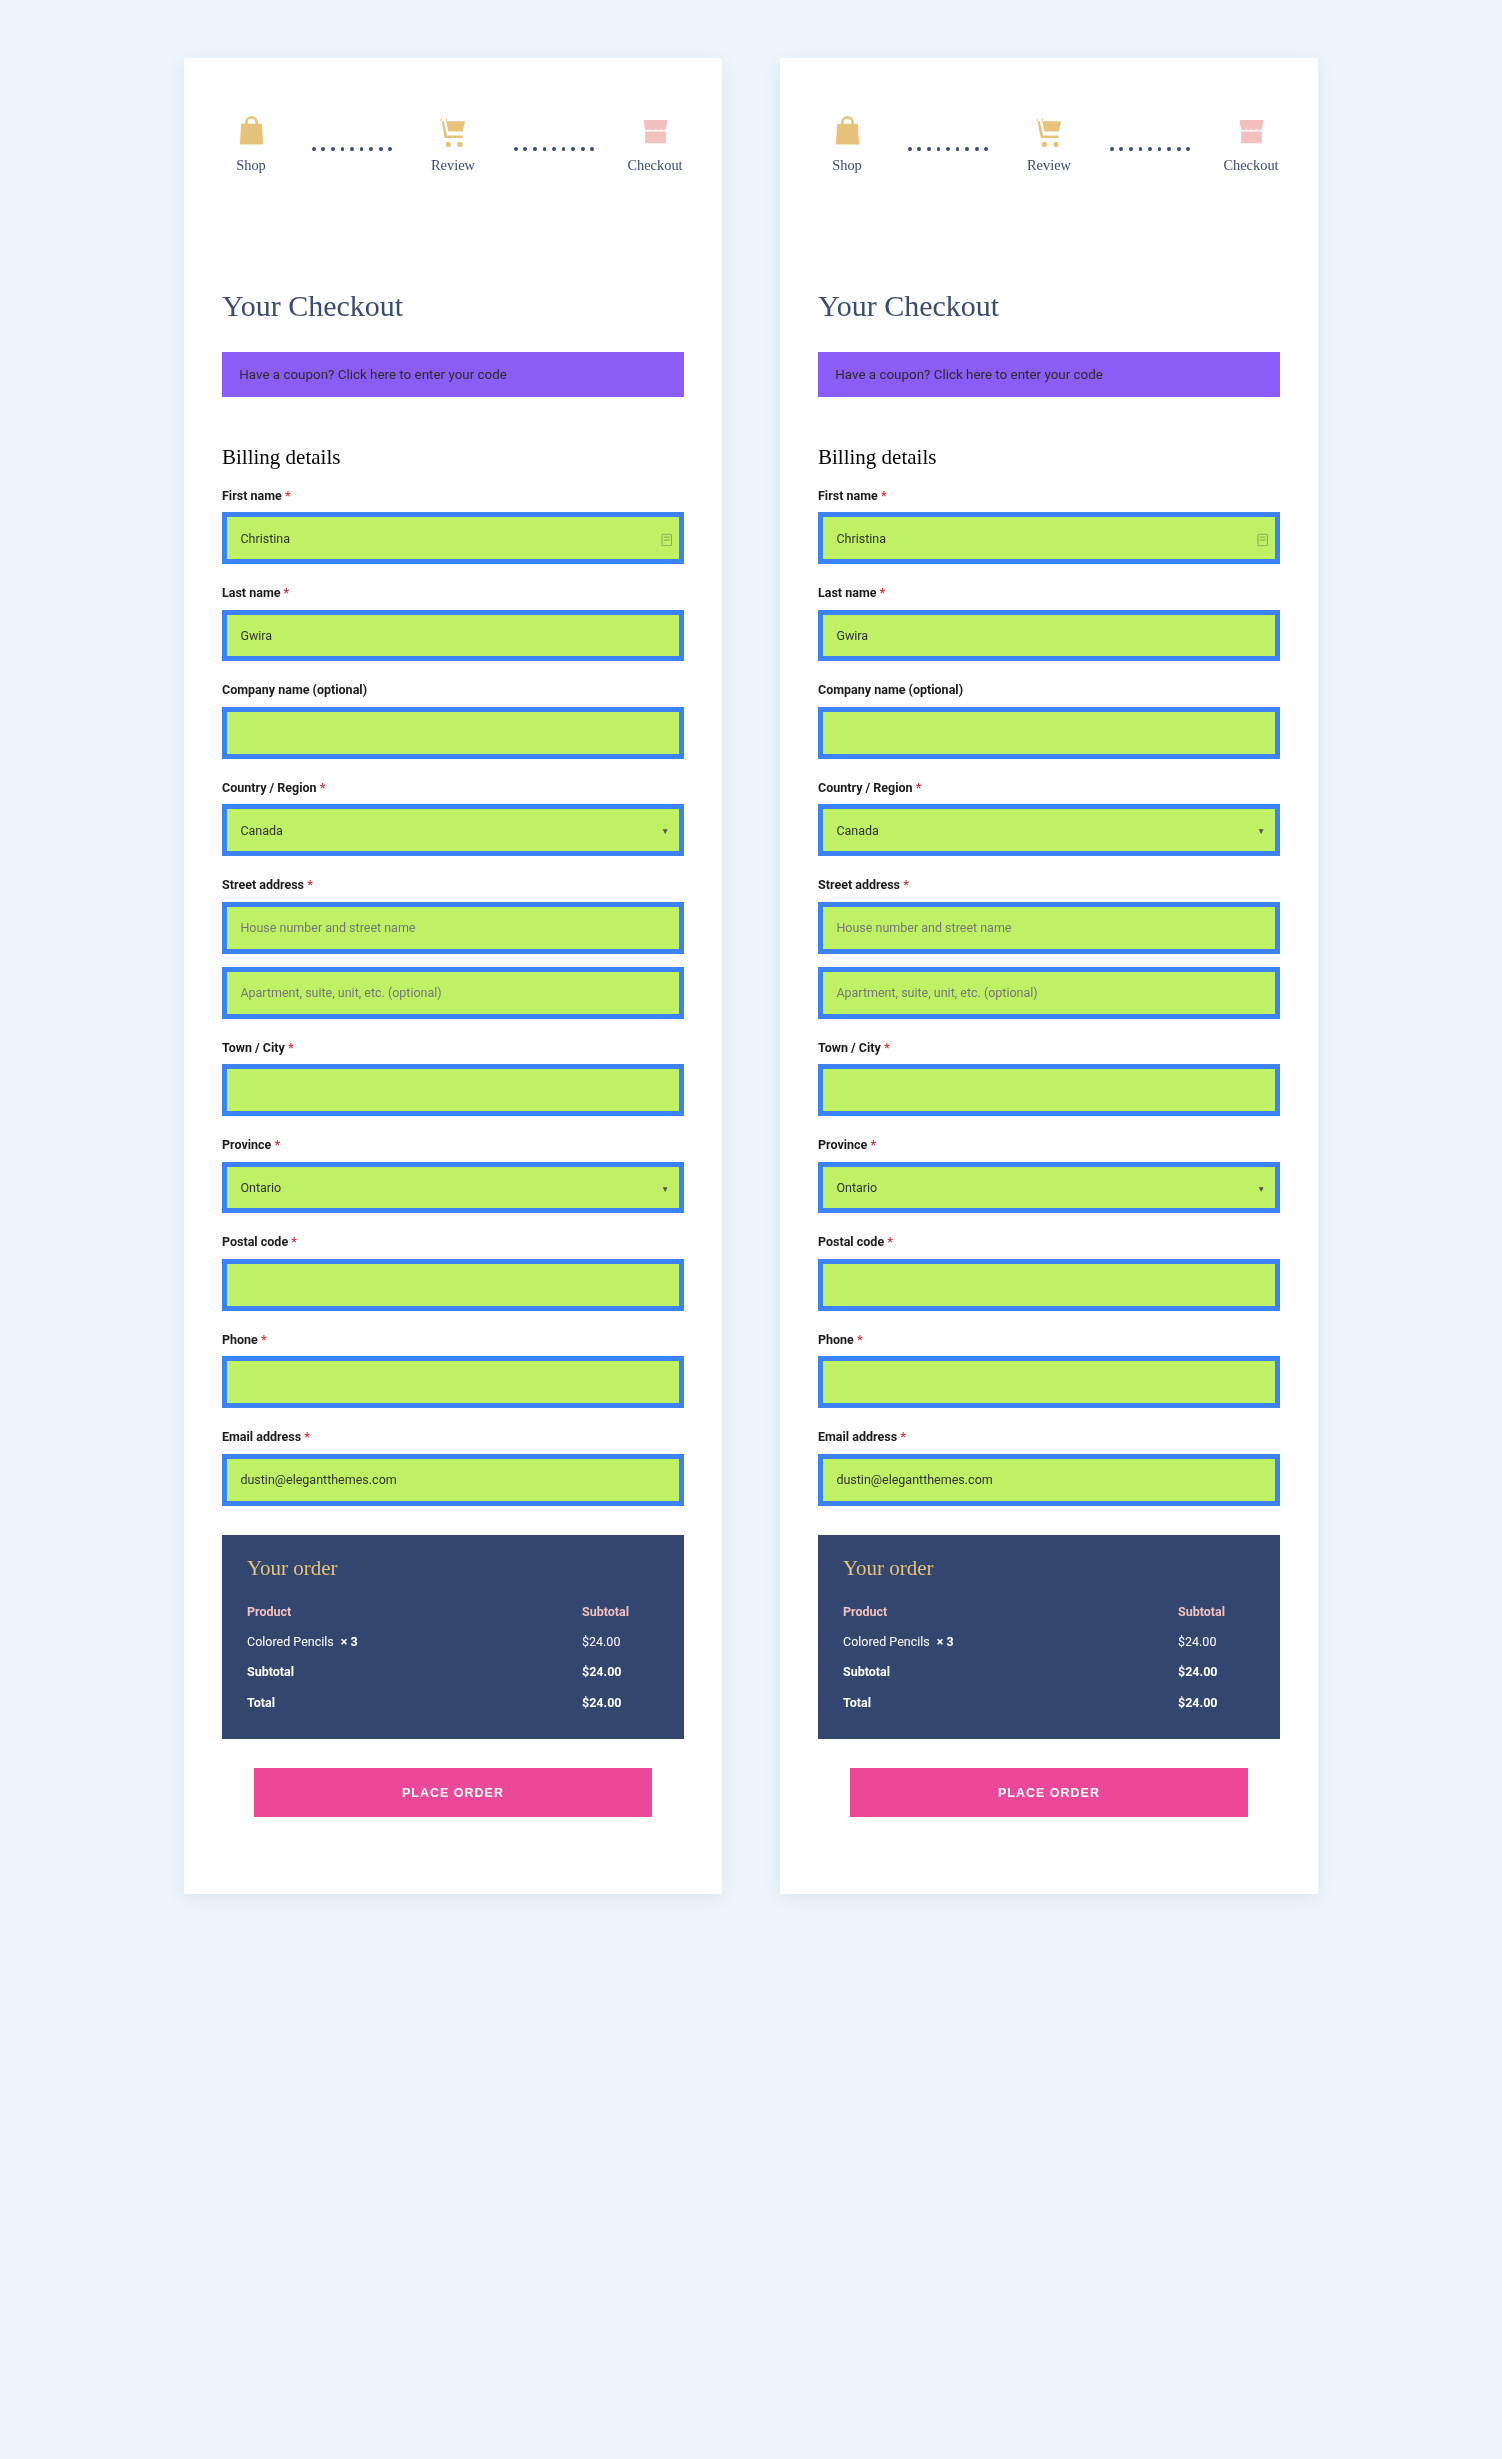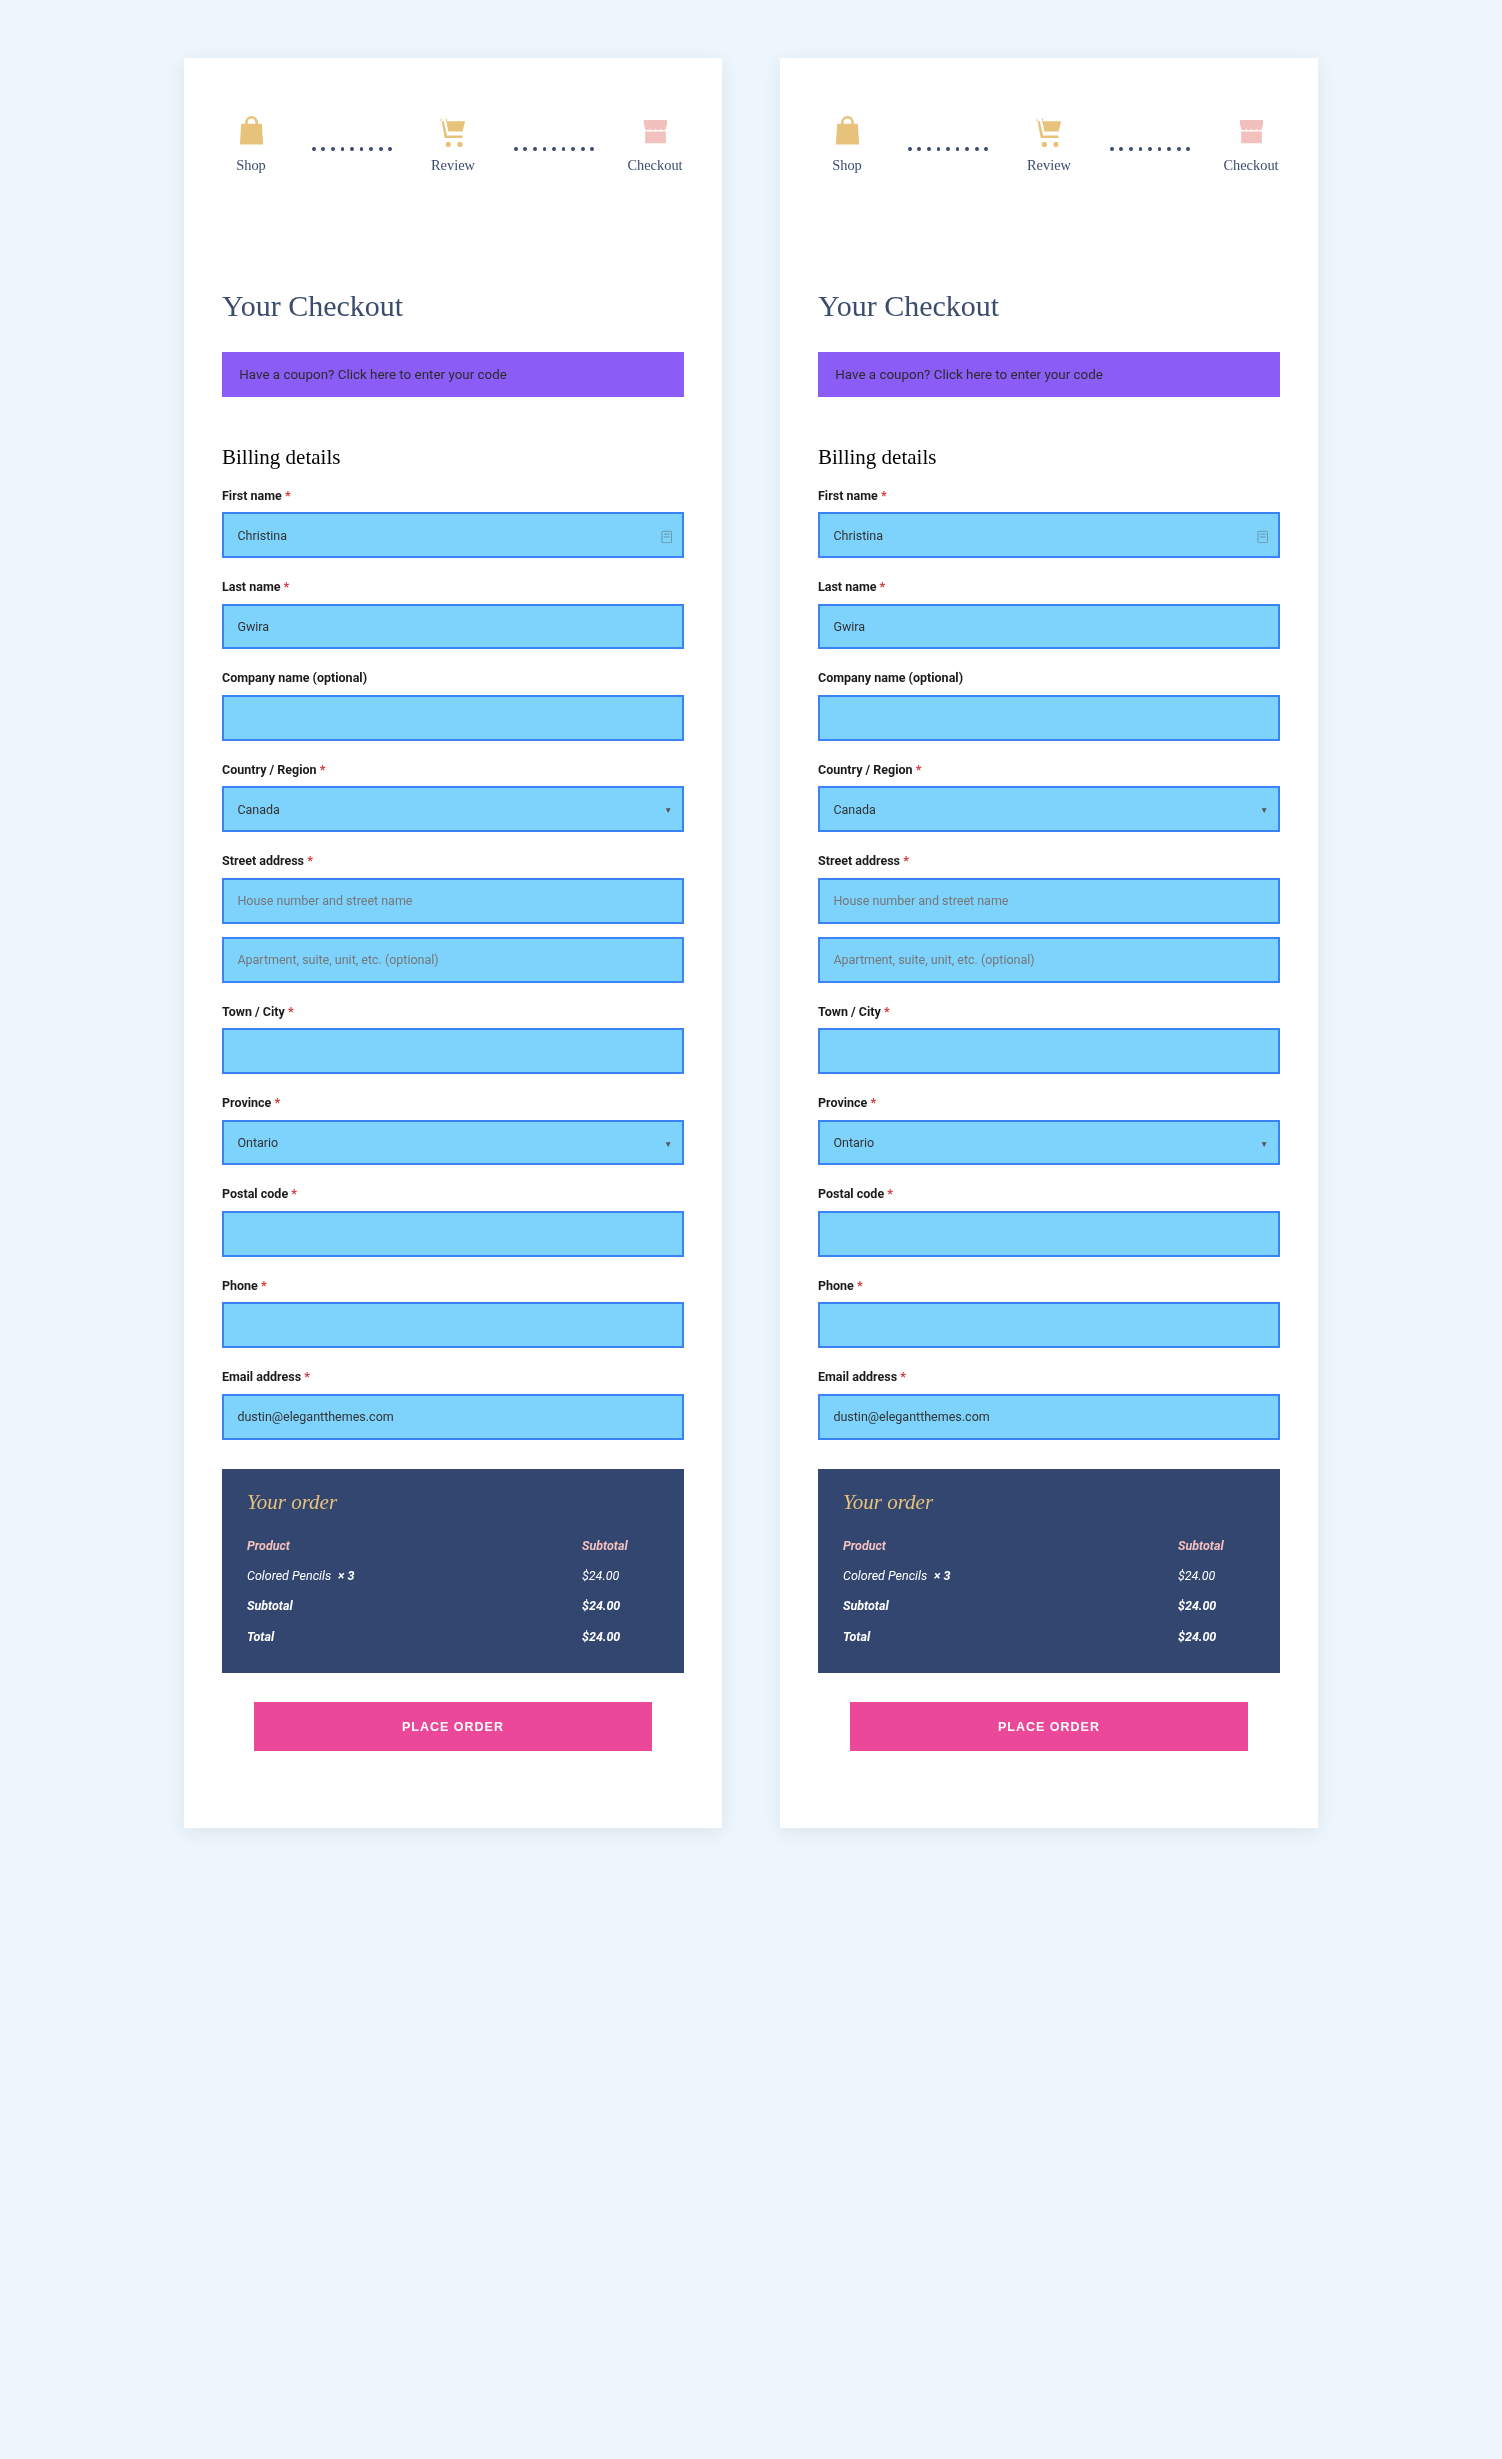--- a/index.html
+++ b/index.html
@@ -82,22 +82,22 @@
   .field-label {
     display: block;
     font-size: 12.5px;
     font-weight: 700;
     color: #1b1b1b;
     margin-bottom: 9.6px;
   }
   .req { color: #d63638; }
   .input, .select {
     width: 100%;
-    background: #7dd3fc;
-    border: 2px solid #3b82f6;
+    background: #bef264;
+    border: 5px solid #3b82f6;
     padding: 13.4px 13.4px;
     font-size: 12.5px;
     color: #333;
     font-family: inherit;
   }
   .input::placeholder { color: #777; }
   .select { position: relative; cursor: pointer; }
   .select-caret {
     position: absolute;
     right: 11.5px;
@@ -116,21 +116,20 @@
     height: 13.4px;
     opacity: 0.5;
   }
   .rel { position: relative; }
   
   .order {
     background: #334670;
     color: #fff;
     padding: 21px 25px 22px;
     margin-top: 29px;
-    font-style: italic;
   }
   .order-title {
     font-family: Georgia, serif;
     color: #e7c27a;
     font-size: 21px;
     font-weight: 400;
     margin-bottom: 15.4px;
   }
   .order-row {
     display: flex;

